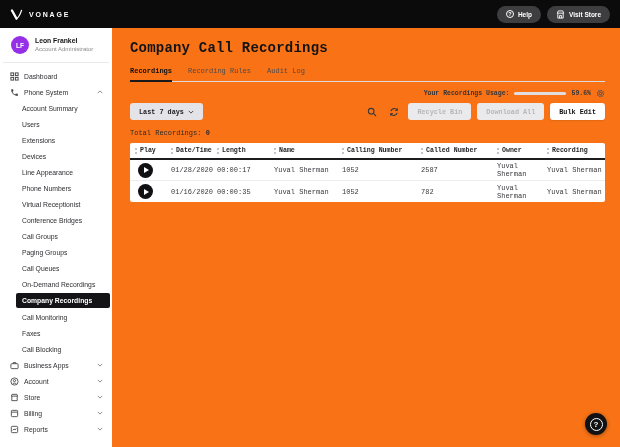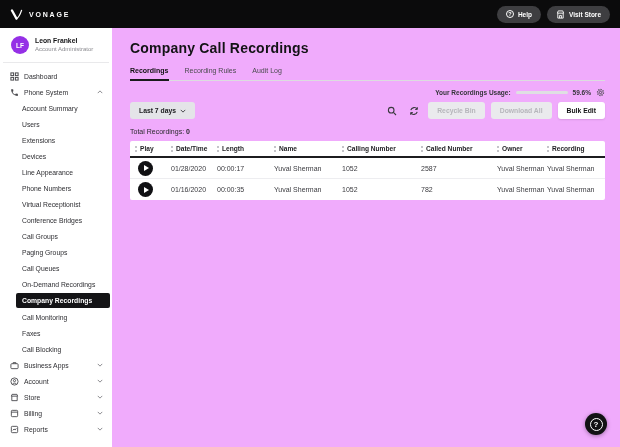--- a/index.html
+++ b/index.html
@@ -31,22 +31,22 @@
         font-size:6.8px; cursor:pointer; }
   .mi .ico { width:10px; height:10px; margin-right:5px; color:#4a4a4e; flex:none;
              display:flex; align-items:center; justify-content:center; }
   .mi .chev { margin-left:auto; color:#808084; display:flex; }
   .sub { display:flex; align-items:center; height:16px; padding-left:22px; font-size:6.8px;
          color:#2e2e32; cursor:pointer; }
   .sub.selected { background:#141416; color:#fff; margin:1px 2px 1px 16px; padding-left:6px;
                   height:15px; border-radius:2px; font-weight:bold; }
 
   
-  .main { position:absolute; left:112px; top:28px; right:0; bottom:0; background:#f0abfc;
-          padding:0 15px 0 18px; overflow:hidden; }
+  .main { position:absolute; left:112px; top:28px; right:0; bottom:0; background:#f97316;
+          padding:0 15px 0 18px; overflow:hidden;font-family:Liberation Mono, monospace; }
   .page-title { margin-top:12px; font-size:14px; font-weight:600; color:#131315; letter-spacing:.2px; }
   .tabs { display:flex; gap:16px; margin-top:11px; border-bottom:1px solid #dcdcdf; }
   .tab { font-size:7px; color:#4a4a4e; padding-bottom:5px; cursor:pointer; }
   .tab.active { color:#111; font-weight:bold; border-bottom:2px solid #1a1a1c; margin-bottom:-1px; }
 
   .usage-row { display:flex; align-items:center; justify-content:flex-end; gap:5px;
                margin-top:7px; font-size:6.5px; font-weight:bold; color:#35353a; }
   .progress { width:52px; height:3px; border-radius:2px; background:#dfdfe2; overflow:hidden; }
   .progress-fill { height:100%; background:#0bb97c; border-radius:2px; }
   .gear-btn { background:none; border:none; color:#4a4a4e; display:flex; padding:0; cursor:pointer; }

